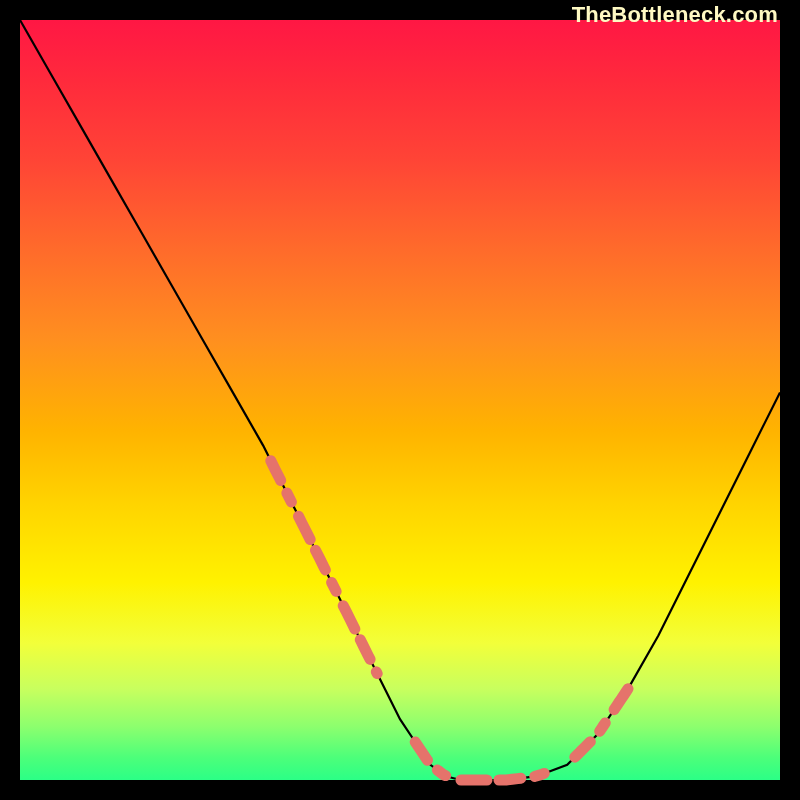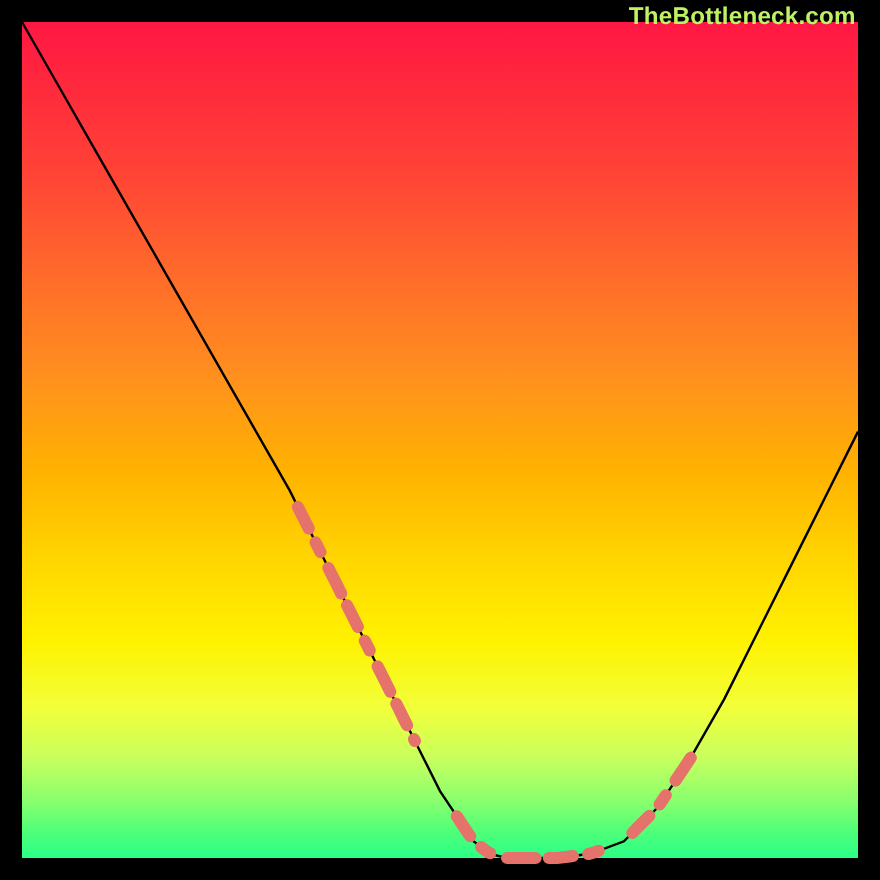--- a/index.html
+++ b/index.html
@@ -39,21 +39,21 @@
       #c8ff5e 88%,
       #8cff6e 93%,
       #4dff7a 97%,
       #2bff86 100%
     );
   }
   .watermark {
     position: absolute;
     top: 2px;
     right: 22px;
-    color: #bef264;
+    color: #fef9c3;
     font-size: 22px;
     font-weight: 600;
     letter-spacing: 0.2px;
     pointer-events: none;
   }
   svg.curve {
     position: absolute;
     left: 0;
     top: 0;
     width: 760px;

